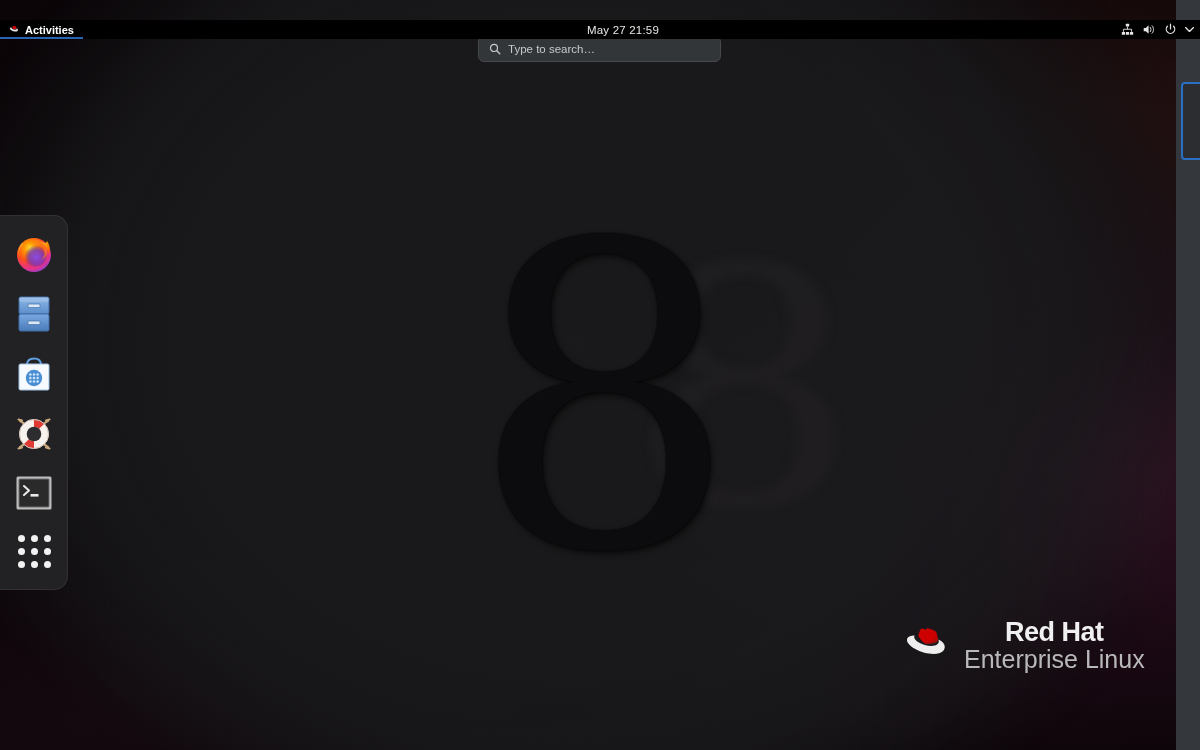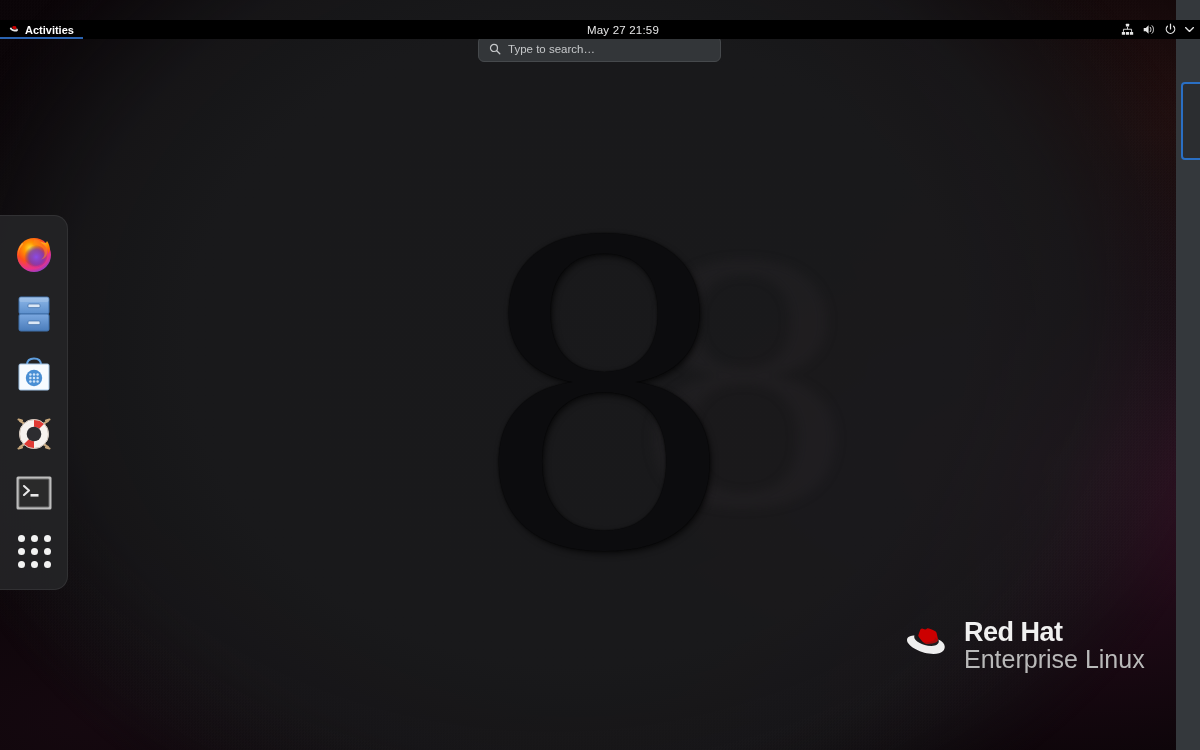--- a/index.html
+++ b/index.html
@@ -254,21 +254,21 @@
   .brand {
     position: absolute;
     left: 896px;
     top: 618px;
     display: flex;
     align-items: center;
     gap: 12px;
     z-index: 10;
     user-select: none;
   }
-  .brand-text { line-height: 1.05; }
+  .brand-text { line-height: 1.05; text-align: center; }
   .brand-line1 {
     font-size: 27px;
     font-weight: bold;
     color: #f0f0f0;
     letter-spacing: -0.5px;
   }
   .brand-line2 {
     font-size: 25px;
     font-weight: 400;
     color: #b9b9b9;

